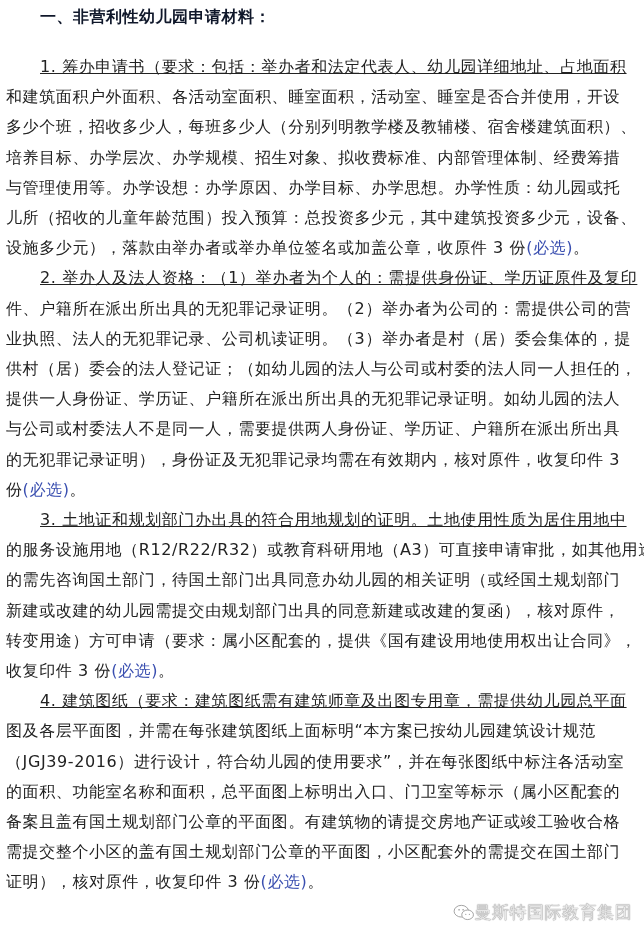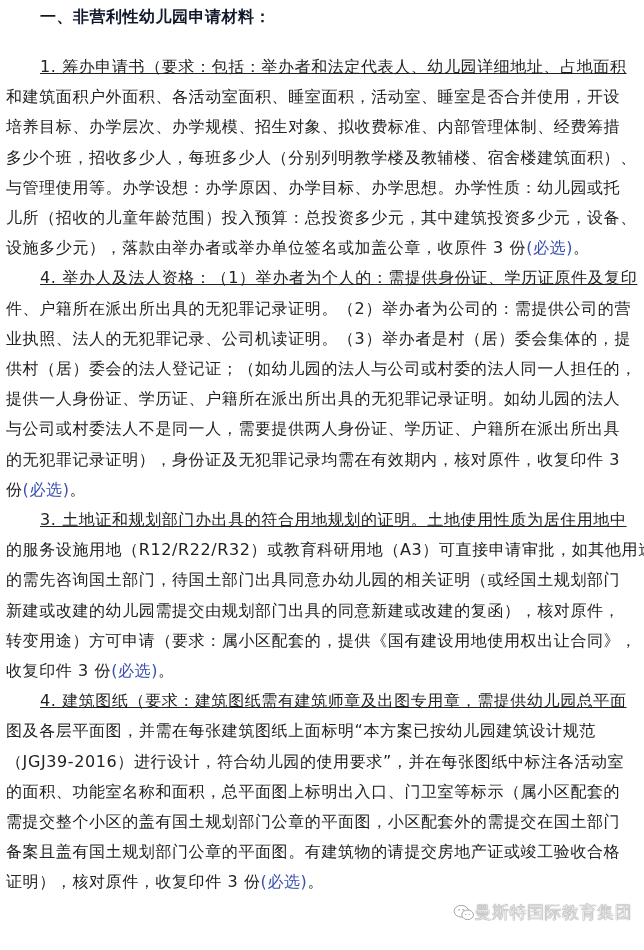--- a/index.html
+++ b/index.html
@@ -56,29 +56,29 @@
   </style>
 </head>
 <body>
 
 <div class="doc">
   <h2 class="heading">一、非营利性幼儿园申请材料：</h2>
 
   <div class="para p1">
     <span class="line first">1. 筹办申请书（要求：包括：举办者和法定代表人、幼儿园详细地址、占地面积</span>
     <span class="line">和建筑面积户外面积、各活动室面积、睡室面积，活动室、睡室是否合并使用，开设</span>
+    <span class="line">多少个班，招收多少人，每班多少人（分别列明教学楼及教辅楼、宿舍楼建筑面积）、</span>
     <span class="line">培养目标、办学层次、办学规模、招生对象、拟收费标准、内部管理体制、经费筹措</span>
-    <span class="line">多少个班，招收多少人，每班多少人（分别列明教学楼及教辅楼、宿舍楼建筑面积）、</span>
     <span class="line">与管理使用等。办学设想：办学原因、办学目标、办学思想。办学性质：幼儿园或托</span>
     <span class="line">儿所（招收的儿童年龄范围）投入预算：总投资多少元，其中建筑投资多少元，设备、</span>
     <span class="line"><span>设施多少元），落款由举办者或举办单位签名或加盖公章，收原件 3 份</span><span class="tag">(必选)</span><span>。</span></span>
   </div>
 
   <div class="para">
-    <span class="line first">4. 举办人及法人资格：（1）举办者为个人的：需提供身份证、学历证原件及复印</span>
+    <span class="line first">2. 举办人及法人资格：（1）举办者为个人的：需提供身份证、学历证原件及复印</span>
     <span class="line">件、户籍所在派出所出具的无犯罪记录证明。（2）举办者为公司的：需提供公司的营</span>
     <span class="line">业执照、法人的无犯罪记录、公司机读证明。（3）举办者是村（居）委会集体的，提</span>
     <span class="line">供村（居）委会的法人登记证；（如幼儿园的法人与公司或村委的法人同一人担任的，</span>
     <span class="line">提供一人身份证、学历证、户籍所在派出所出具的无犯罪记录证明。如幼儿园的法人</span>
     <span class="line">与公司或村委法人不是同一人，需要提供两人身份证、学历证、户籍所在派出所出具</span>
     <span class="line">的无犯罪记录证明），身份证及无犯罪记录均需在有效期内，核对原件，收复印件 3</span>
     <span class="line"><span>份</span><span class="tag">(必选)</span><span>。</span></span>
   </div>
 
   <div class="para">
@@ -88,22 +88,22 @@
     <span class="line">新建或改建的幼儿园需提交由规划部门出具的同意新建或改建的复函），核对原件，</span>
     <span class="line">转变用途）方可申请（要求：属小区配套的，提供《国有建设用地使用权出让合同》，</span>
     <span class="line"><span>收复印件 3 份</span><span class="tag">(必选)</span><span>。</span></span>
   </div>
 
   <div class="para">
     <span class="line first">4. 建筑图纸（要求：建筑图纸需有建筑师章及出图专用章，需提供幼儿园总平面</span>
     <span class="line">图及各层平面图，并需在每张建筑图纸上面标明“本方案已按幼儿园建筑设计规范</span>
     <span class="line">（JGJ39-2016）进行设计，符合幼儿园的使用要求”，并在每张图纸中标注各活动室</span>
     <span class="line">的面积、功能室名称和面积，总平面图上标明出入口、门卫室等标示（属小区配套的</span>
+    <span class="line">备案且盖有国土规划部门公章的平面图。有建筑物的请提交房地产证或竣工验收合格</span>
     <span class="line">需提交整个小区的盖有国土规划部门公章的平面图，小区配套外的需提交在国土部门</span>
-    <span class="line">备案且盖有国土规划部门公章的平面图。有建筑物的请提交房地产证或竣工验收合格</span>
     <span class="line"><span>证明），核对原件，收复印件 3 份</span><span class="tag">(必选)</span><span>。</span></span>
   </div>
 </div>
 
 <div class="watermark">
   <svg class="wm-icon" viewBox="0 0 24 20">
     <ellipse cx="9" cy="8" rx="8" ry="6.5" fill="none" stroke="#9a9a9a" stroke-width="1"></ellipse>
     <ellipse cx="16" cy="12" rx="6.5" ry="5.3" fill="#fff" stroke="#9a9a9a" stroke-width="1"></ellipse>
     <circle cx="6.5" cy="6.5" r="0.9" fill="#9a9a9a"></circle>
     <circle cx="11" cy="6.5" r="0.9" fill="#9a9a9a"></circle>

